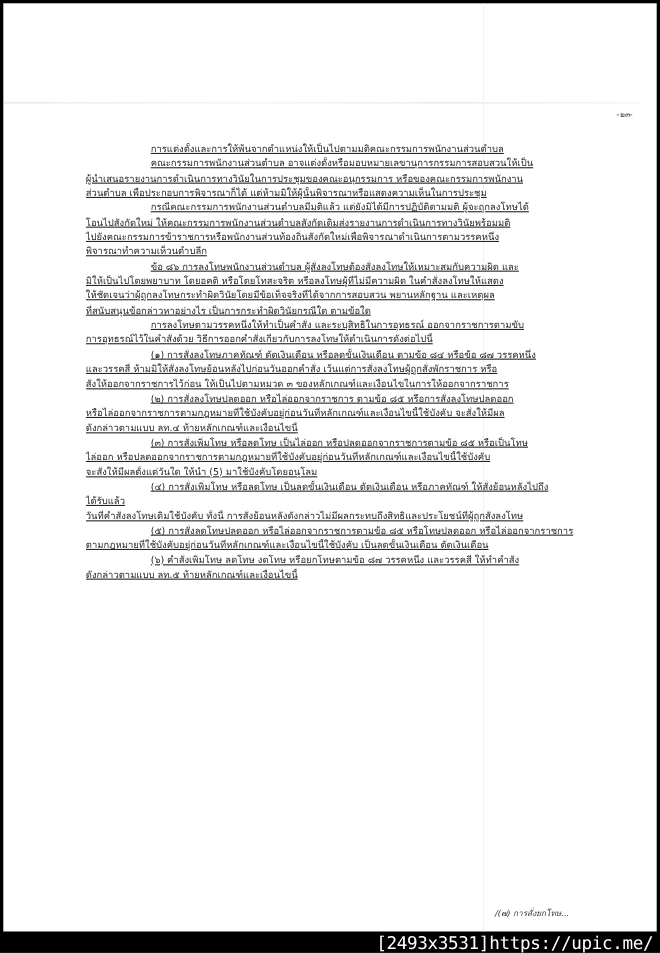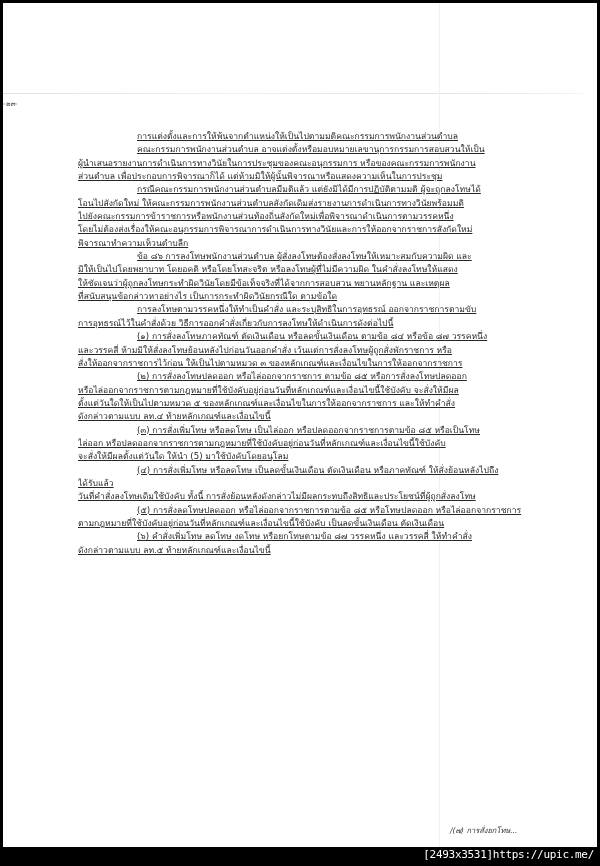--- a/index.html
+++ b/index.html
@@ -38,21 +38,21 @@
       top: 0;
       width: 1px;
       height: 844px;
       background: #f1f1f1;
     }
     .page-number {
       position: absolute;
       top: 95px;
       left: 0;
       width: 572px;
-      text-align: left;
+      text-align: right;
       font-size: 7px;
       color: #444;
       font-style: italic;
     }
     .body-text {
       position: absolute;
       left: 75px;
       top: 127px;
       width: 465px;
       font-size: 8.6px;
@@ -83,21 +83,21 @@
       bottom: 0;
       width: 600px;
       height: 19px;
       background: #000;
     }
     .watermark-text {
       position: absolute;
       right: 6px;
       top: 1px;
       font-family: "DejaVu Sans Mono", "Liberation Mono", monospace;
-      font-size: 11px;
+      font-size: 16px;
       color: #ffffff;
       letter-spacing: -0.3px;
     }
   </style>
 </head>
 <body>
 
 <div class="page">
   <div class="scan-line"></div>
   <div class="fold-line"></div>
@@ -105,34 +105,32 @@
   <div class="page-number">-๒๓-</div>
 
   <div class="body-text" id="body-text">
       <span class="line indent">การแต่งตั้งและการให้พ้นจากตำแหน่งให้เป็นไปตามมติคณะกรรมการพนักงานส่วนตำบล</span>
       <span class="line indent">คณะกรรมการพนักงานส่วนตำบล อาจแต่งตั้งหรือมอบหมายเลขานุการกรรมการสอบสวนให้เป็น</span>
       <span class="line">ผู้นำเสนอรายงานการดำเนินการทางวินัยในการประชุมของคณะอนุกรรมการ หรือของคณะกรรมการพนักงาน</span>
       <span class="line">ส่วนตำบล เพื่อประกอบการพิจารณาก็ได้ แต่ห้ามมิให้ผู้นั้นพิจารณาหรือแสดงความเห็นในการประชุม</span>
       <span class="line indent">กรณีคณะกรรมการพนักงานส่วนตำบลมีมติแล้ว แต่ยังมิได้มีการปฏิบัติตามมติ ผู้จะถูกลงโทษได้</span>
       <span class="line">โอนไปสังกัดใหม่ ให้คณะกรรมการพนักงานส่วนตำบลสังกัดเดิมส่งรายงานการดำเนินการทางวินัยพร้อมมติ</span>
       <span class="line">ไปยังคณะกรรมการข้าราชการหรือพนักงานส่วนท้องถิ่นสังกัดใหม่เพื่อพิจารณาดำเนินการตามวรรคหนึ่ง</span>
-      <span class="line">โดยไม่ต้องส่งเรื่องให้คณะอนุกรรมการพิจารณาการดำเนินการทางวินัยและการให้ออกจากราชการสังกัดใหม่</span>
       <span class="line">พิจารณาทำความเห็วนตำบลีก</span>
       <span class="line indent">ข้อ ๘๖ การลงโทษพนักงานส่วนตำบล ผู้สั่งลงโทษต้องสั่งลงโทษให้เหมาะสมกับความผิด และ</span>
       <span class="line">มิให้เป็นไปโดยพยาบาท โดยอคติ หรือโดยโทสะจริต หรือลงโทษผู้ที่ไม่มีความผิด ในคำสั่งลงโทษให้แสดง</span>
       <span class="line">ให้ชัดเจนว่าผู้ถูกลงโทษกระทำผิดวินัยโดยมีข้อเท็จจริงที่ได้จากการสอบสวน พยานหลักฐาน และเหตุผล</span>
       <span class="line">ที่สนับสนุนข้อกล่าวหาอย่างไร เป็นการกระทำผิดวินัยกรณีใด ตามข้อใด</span>
       <span class="line indent">การลงโทษตามวรรคหนึ่งให้ทำเป็นคำสั่ง และระบุสิทธิในการอุทธรณ์ ออกจากราชการตามขับ</span>
       <span class="line">การอุทธรณ์ไว้ในคำสั่งด้วย วิธีการออกคำสั่งเกี่ยวกับการลงโทษให้ดำเนินการดังต่อไปนี้</span>
       <span class="line indent">(๑) การสั่งลงโทษภาคทัณฑ์ ตัดเงินเดือน หรือลดขั้นเงินเดือน ตามข้อ ๘๔ หรือข้อ ๘๗ วรรคหนึ่ง</span>
       <span class="line">และวรรคสี่ ห้ามมิให้สั่งลงโทษย้อนหลังไปก่อนวันออกคำสั่ง เว้นแต่การสั่งลงโทษผู้ถูกสั่งพักราชการ หรือ</span>
       <span class="line">สั่งให้ออกจากราชการไว้ก่อน ให้เป็นไปตามหมวด ๓ ของหลักเกณฑ์และเงื่อนไขในการให้ออกจากราชการ</span>
       <span class="line indent">(๒) การสั่งลงโทษปลดออก หรือไล่ออกจากราชการ ตามข้อ ๘๕ หรือการสั่งลงโทษปลดออก</span>
       <span class="line">หรือไล่ออกจากราชการตามกฎหมายที่ใช้บังคับอยู่ก่อนวันที่หลักเกณฑ์และเงื่อนไขนี้ใช้บังคับ จะสั่งให้มีผล</span>
-      <span class="line">ตั้งแต่วันใดให้เป็นไปตามหมวด ๕ ของหลักเกณฑ์และเงื่อนไขในการให้ออกจากราชการ และให้ทำคำสั่ง</span>
       <span class="line">ดังกล่าวตามแบบ ลท.๔ ท้ายหลักเกณฑ์และเงื่อนไขนี้</span>
       <span class="line indent">(๓) การสั่งเพิ่มโทษ หรือลดโทษ เป็นไล่ออก หรือปลดออกจากราชการตามข้อ ๘๕ หรือเป็นโทษ</span>
       <span class="line">ไล่ออก หรือปลดออกจากราชการตามกฎหมายที่ใช้บังคับอยู่ก่อนวันที่หลักเกณฑ์และเงื่อนไขนี้ใช้บังคับ</span>
       <span class="line">จะสั่งให้มีผลตั้งแต่วันใด ให้นำ (5) มาใช้บังคับโดยอนุโลม</span>
       <span class="line indent">(๔) การสั่งเพิ่มโทษ หรือลดโทษ เป็นลดขั้นเงินเดือน ตัดเงินเดือน หรือภาคทัณฑ์ ให้สั่งย้อนหลังไปถึง</span>
       <span class="line">ได้รับแล้ว</span>
       <span class="line">วันที่คำสั่งลงโทษเดิมใช้บังคับ ทั้งนี้ การสั่งย้อนหลังดังกล่าวไม่มีผลกระทบถึงสิทธิและประโยชน์ที่ผู้ถูกสั่งลงโทษ</span>
       <span class="line indent">(๕) การสั่งลดโทษปลดออก หรือไล่ออกจากราชการตามข้อ ๘๕ หรือโทษปลดออก หรือไล่ออกจากราชการ</span>
       <span class="line">ตามกฎหมายที่ใช้บังคับอยู่ก่อนวันที่หลักเกณฑ์และเงื่อนไขนี้ใช้บังคับ เป็นลดขั้นเงินเดือน ตัดเงินเดือน</span>
       <span class="line indent">(๖) คำสั่งเพิ่มโทษ ลดโทษ งดโทษ หรือยกโทษตามข้อ ๘๗ วรรคหนึ่ง และวรรคสี่ ให้ทำคำสั่ง</span>

